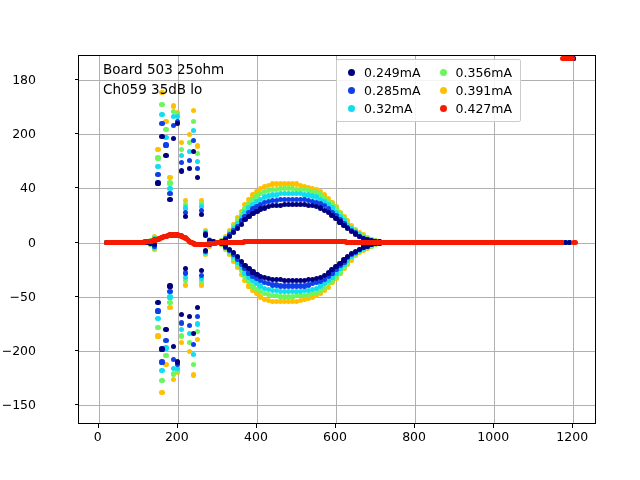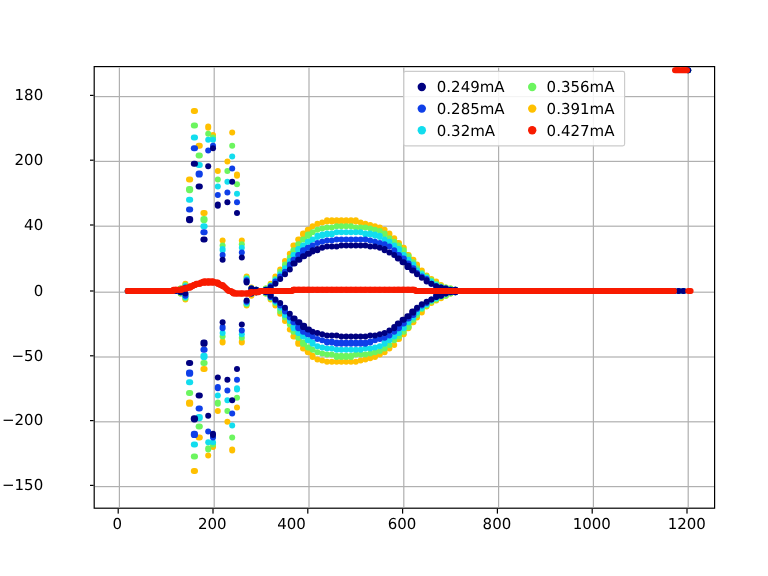--- a/index.html
+++ b/index.html
@@ -1465,21 +1465,21 @@
         <div class="pt" style="left: 493.652px; top: 184.071px; width: 5.2px; height: 5.2px; background: rgb(248, 27, 0);"></div>
       </div>
   </div>
 
   <div id="ticks-x">
       <div class="tickmark x" style="left: 97.771px;"></div>
       <div class="xtick" style="left: 97.771px;">0</div>
       <div class="tickmark x" style="left: 176.855px;"></div>
       <div class="xtick" style="left: 176.855px;">200</div>
       <div class="tickmark x" style="left: 255.939px;"></div>
-      <div class="xtick" style="left: 243px;">400</div>
+      <div class="xtick" style="left: 256px;">400</div>
       <div class="tickmark x" style="left: 335.023px;"></div>
       <div class="xtick" style="left: 335.023px;">600</div>
       <div class="tickmark x" style="left: 414.107px;"></div>
       <div class="xtick" style="left: 414.107px;">800</div>
       <div class="tickmark x" style="left: 493.191px;"></div>
       <div class="xtick" style="left: 493.191px;">1000</div>
       <div class="tickmark x" style="left: 572.275px;"></div>
       <div class="xtick" style="left: 572.275px;">1200</div>
     </div>
   <div id="ticks-y">
@@ -1493,20 +1493,22 @@
       <div class="ytick" style="top: 241.671px;">0</div>
       <div class="tickmark y" style="top: 187.406px;"></div>
       <div class="ytick" style="top: 187.406px;">40</div>
       <div class="tickmark y" style="top: 133.141px;"></div>
       <div class="ytick" style="top: 133.141px;">200</div>
       <div class="tickmark y" style="top: 78.8765px;"></div>
       <div class="ytick" style="top: 78.8765px;">180</div>
     </div>
 
   <div id="annot">
+    <div>Board 503 25ohm</div>
+    <div>Ch059 35dB lo</div>
   </div>
 
   <div id="legend">
       <div class="lgitem">
         <span class="lgdot" style="background: rgb(0, 0, 128);"></span>
         <span class="lglabel">0.249mA</span>
       </div>
       <div class="lgitem">
         <span class="lgdot" style="background: rgb(108, 245, 95);"></span>
         <span class="lglabel">0.356mA</span>

